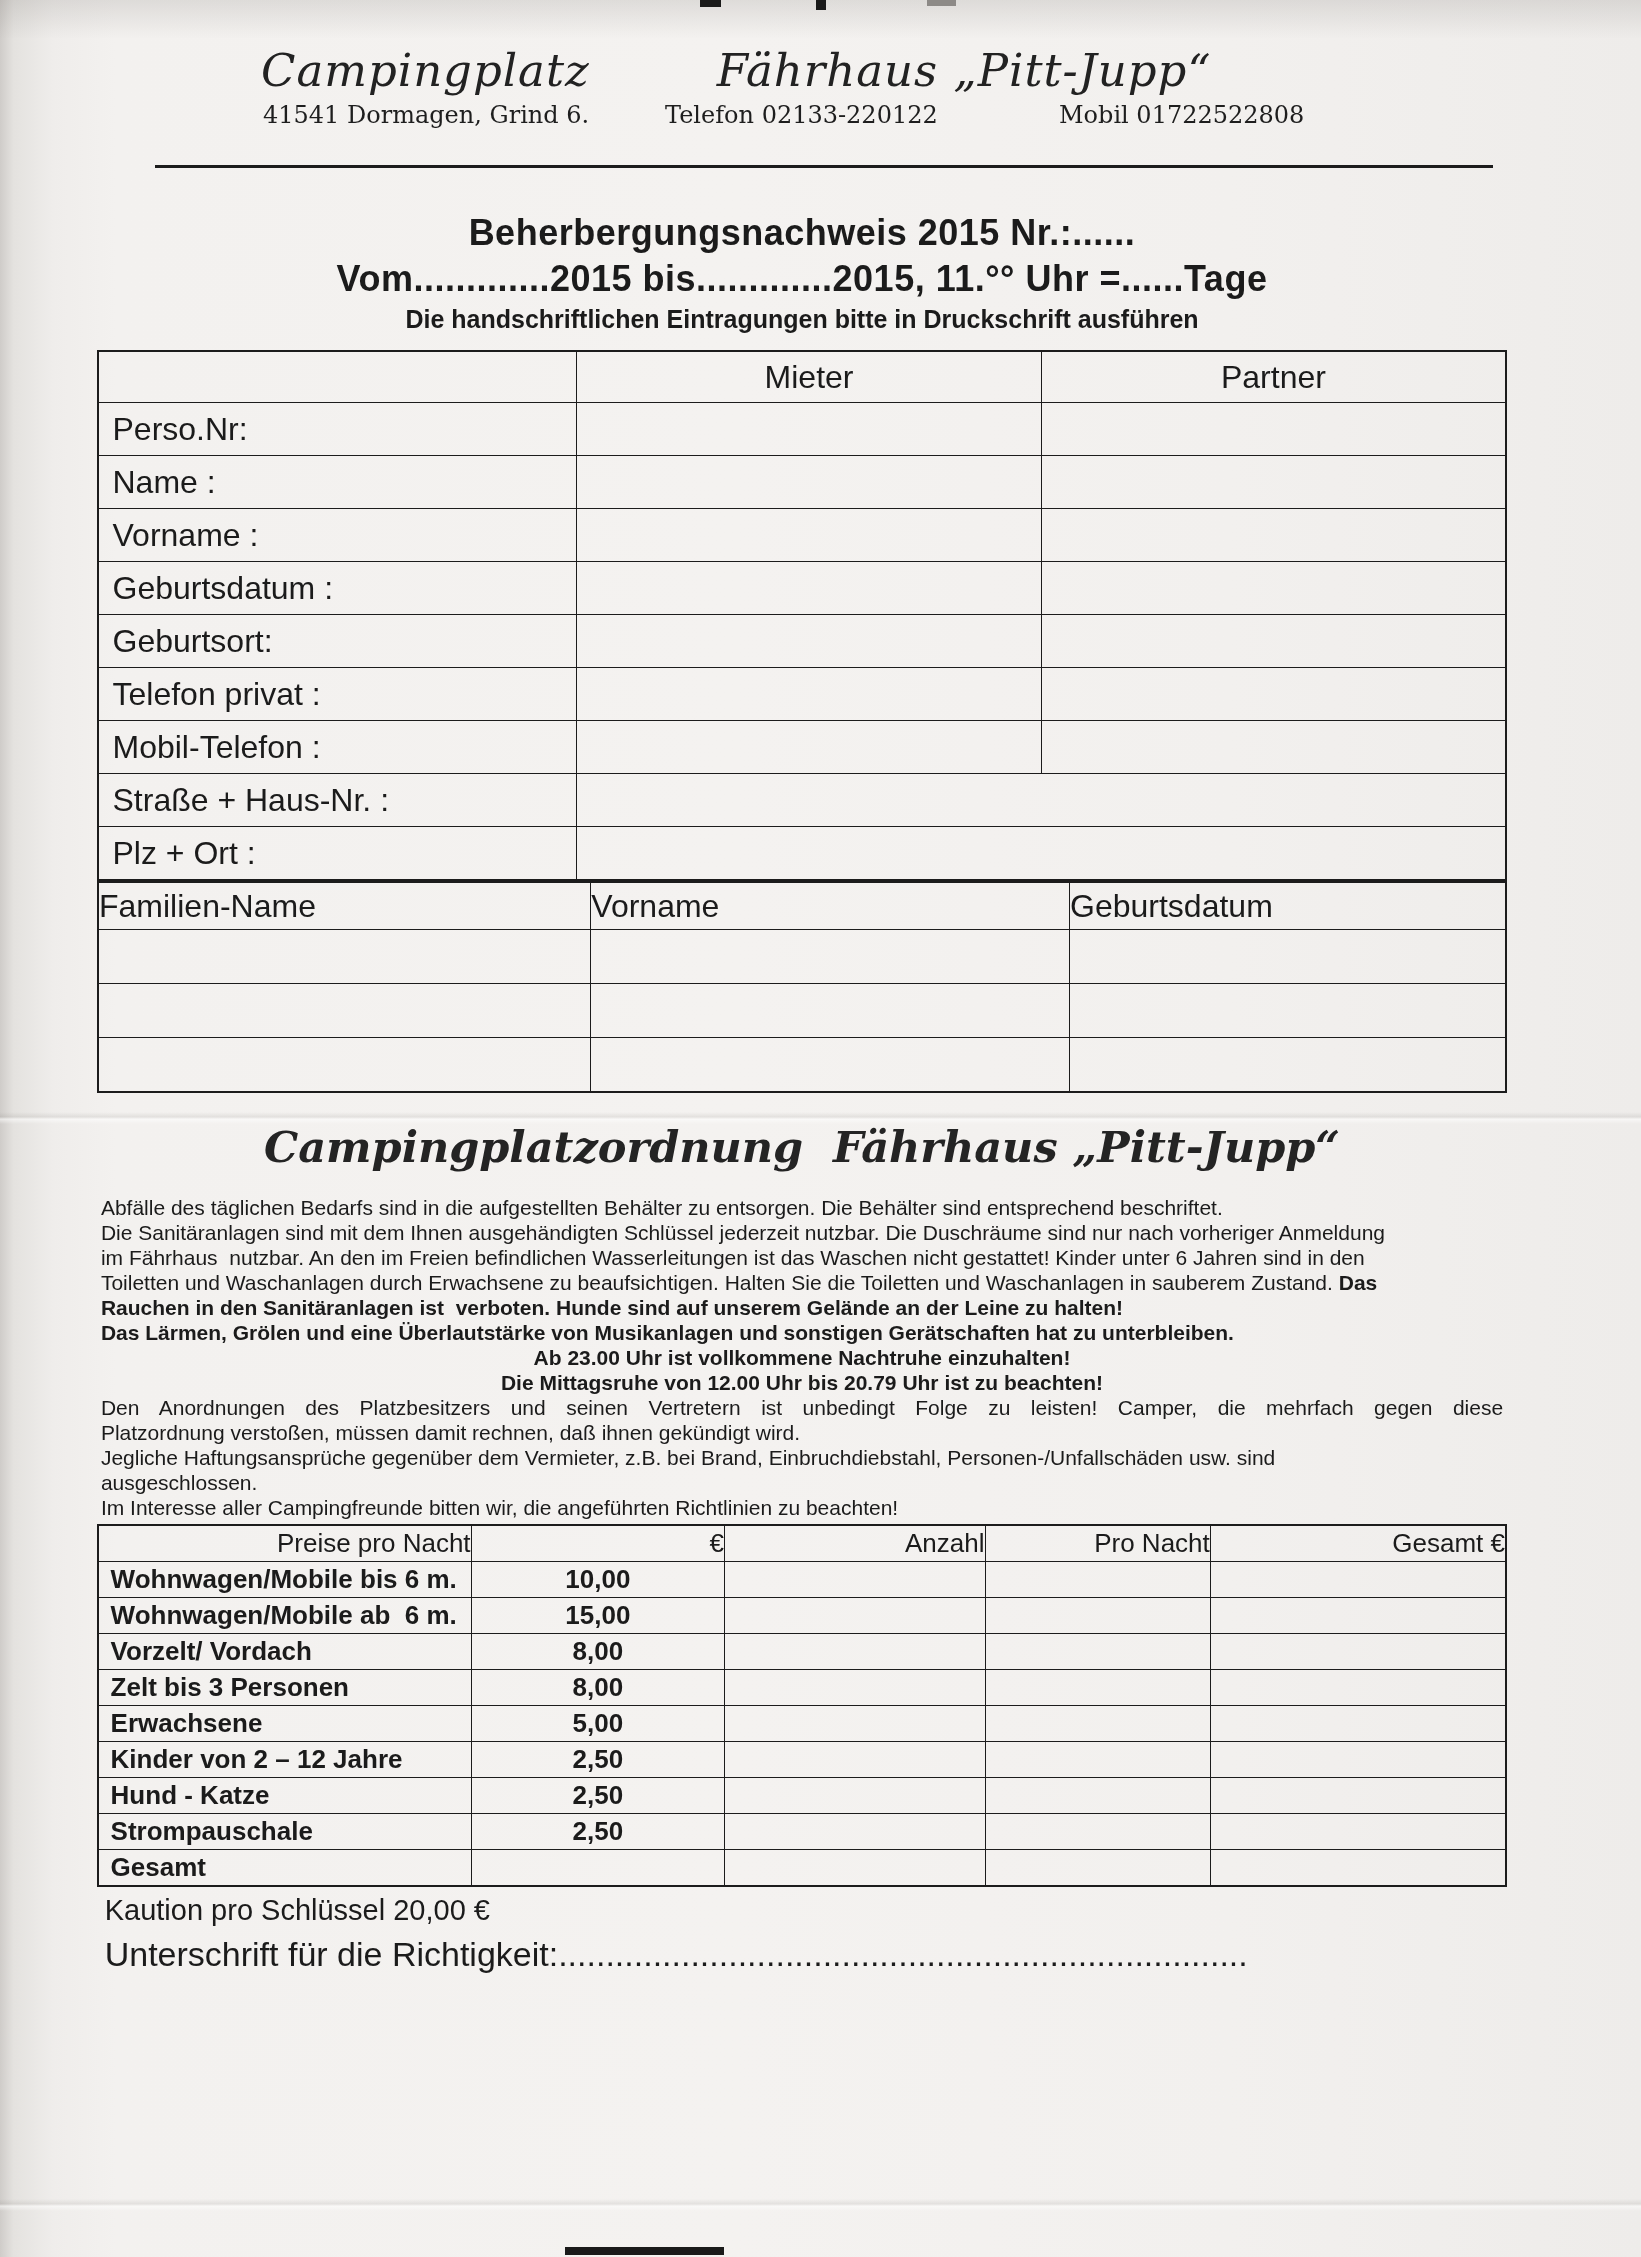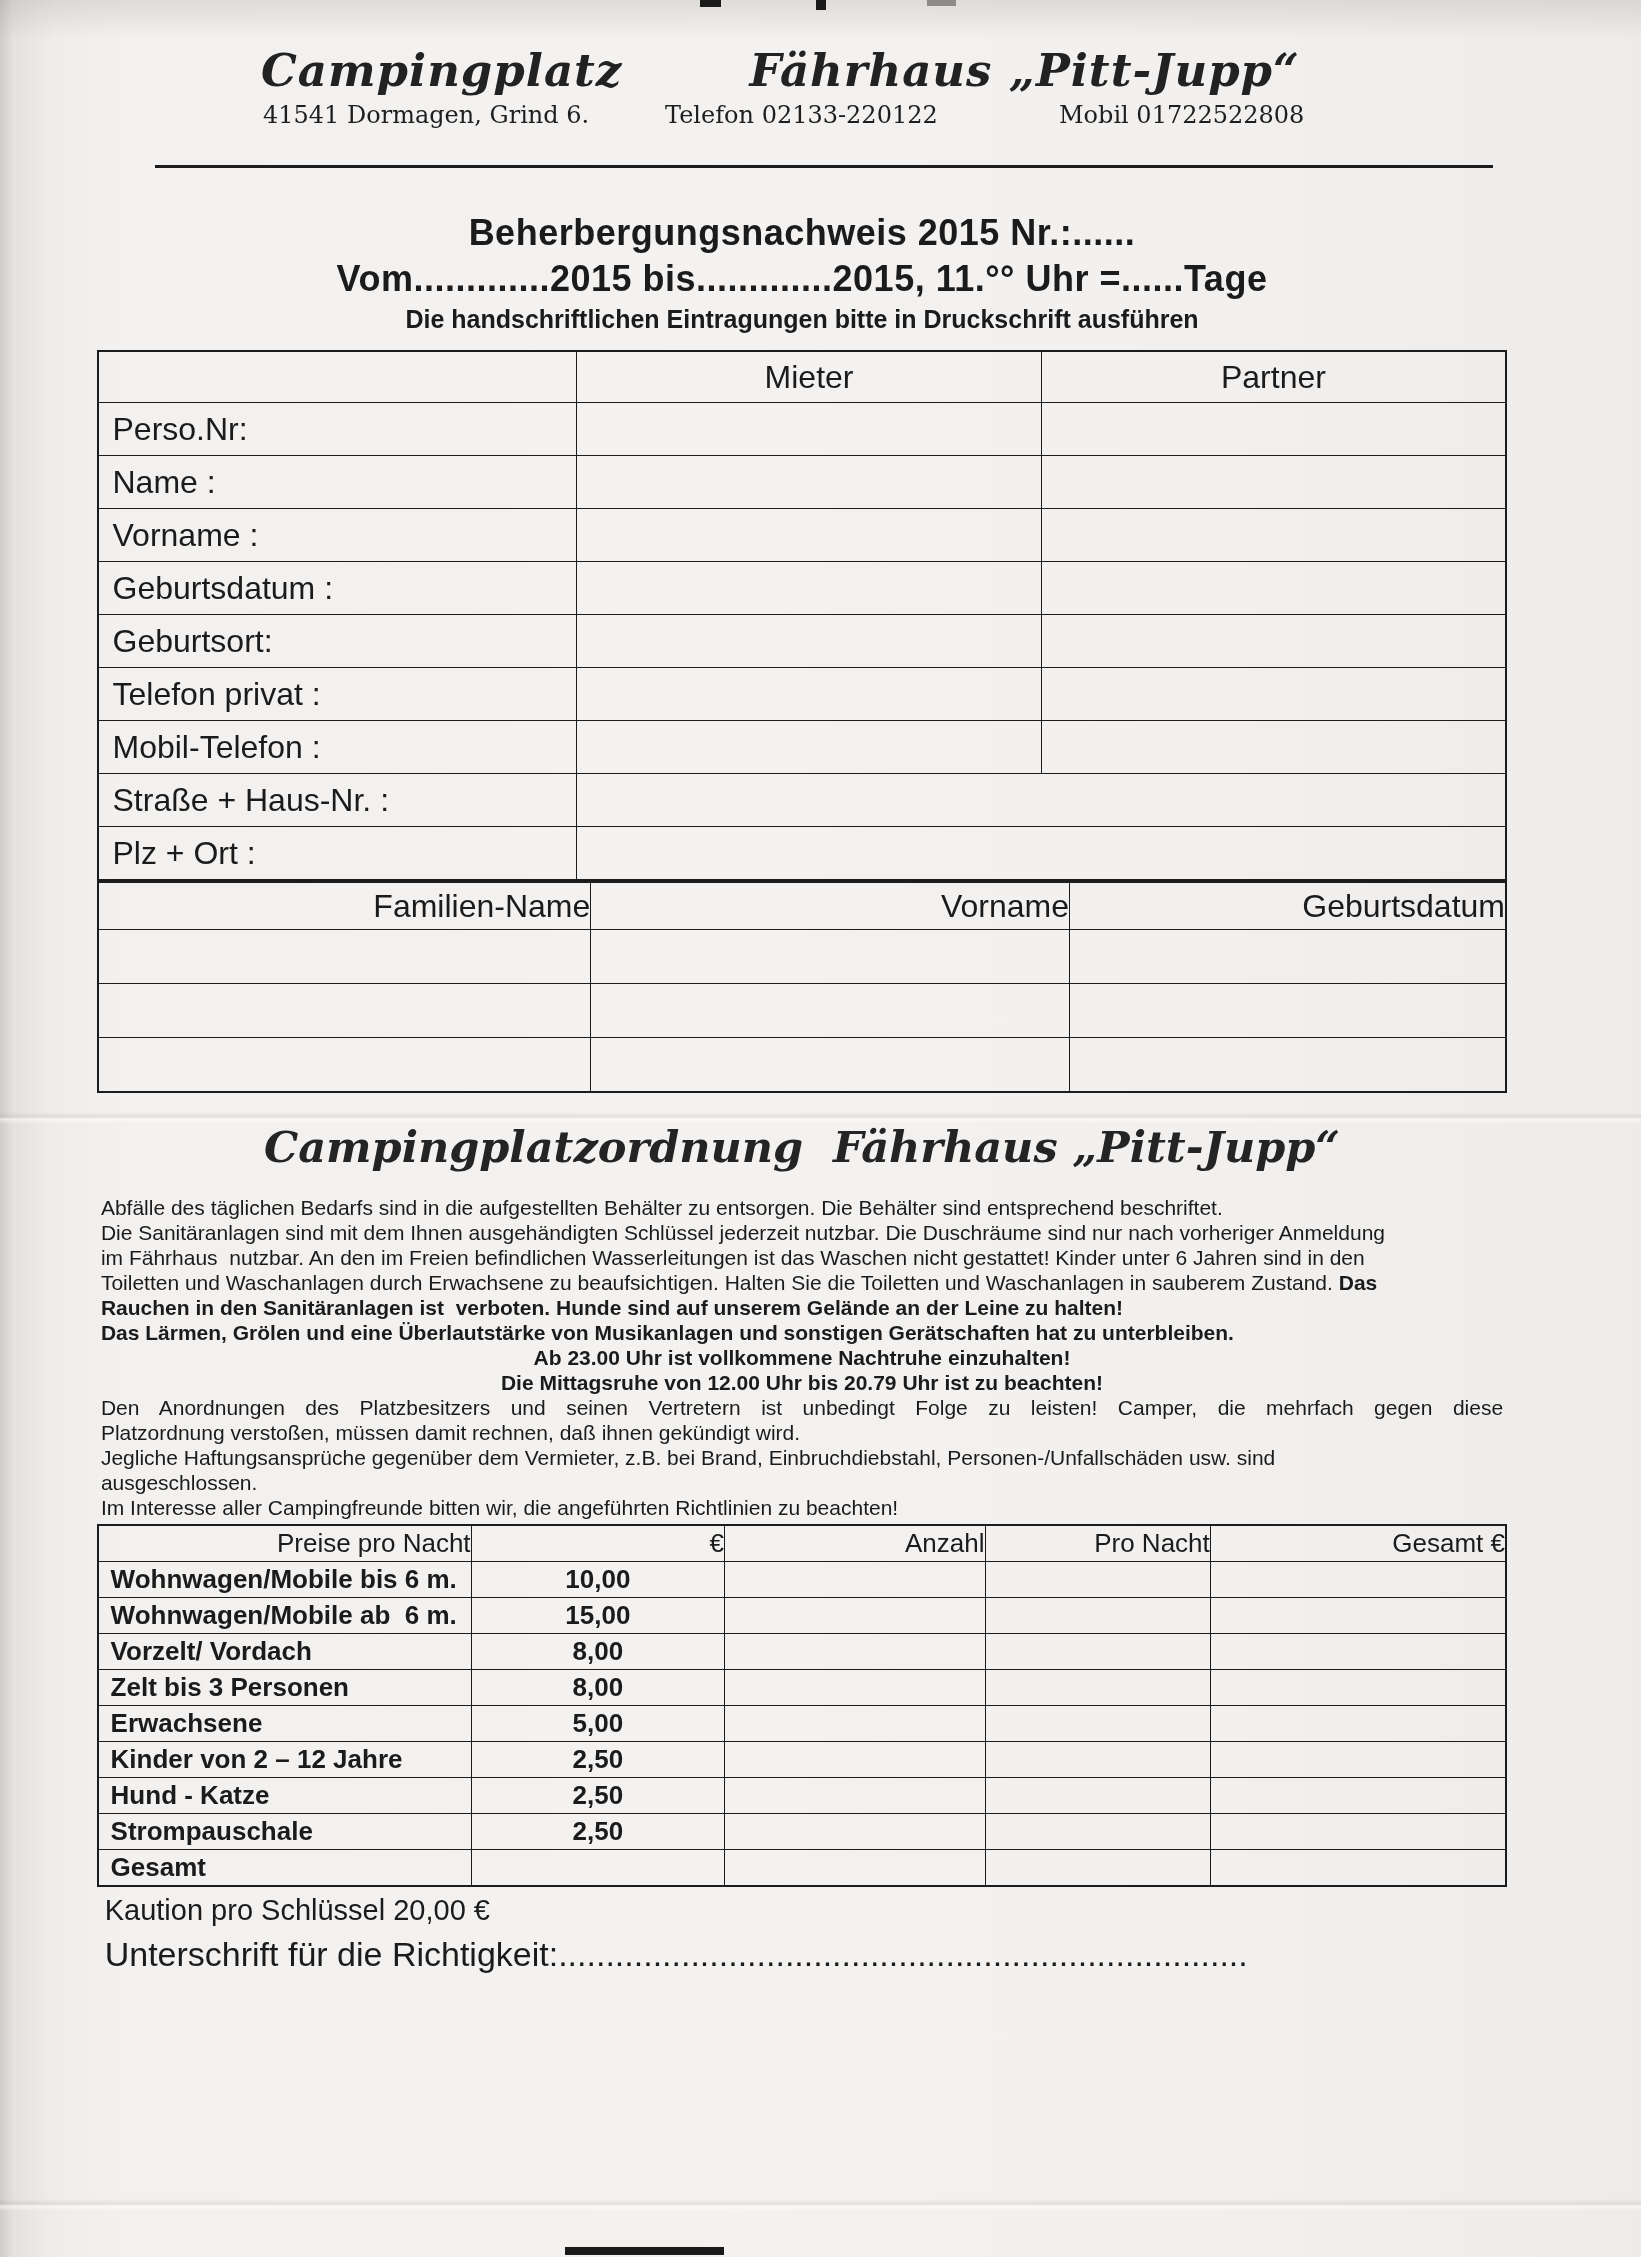--- a/index.html
+++ b/index.html
@@ -21,21 +21,21 @@
   .crease { position:absolute; left:0; right:0; height:11.6px;
     background: linear-gradient(180deg, rgba(0,0,0,0) 0%, rgba(80,75,70,.10) 40%, rgba(255,255,255,.55) 60%, rgba(0,0,0,0) 100%); }
   .crease.c1 { top: 1112px; }
   .crease.c2 { top: 2199px; }
   .artifact { position:absolute; background:#1a1a1a; }
 
   .content { position: absolute; left: 97px; top: 44px; width: 1410px; }
 
   
   .brand-row { display: flex; align-items: baseline; }
-  .brand { font-family: "DejaVu Serif", serif; font-style: italic; font-weight: bold;
+  .brand { font-family: "DejaVu Serif", serif; font-style: italic; font-weight: normal;
            font-size: 45px; letter-spacing: 1px; color: #222; }
   .brand-left { margin-left: 164px; }
   .brand-right { margin-left: 127px; }
   .addr-row { position: relative; height: 35px; margin-top: 3.9px;
               font-family: "DejaVu Serif", serif; font-size: 24px; color: #1e1e1e; }
   .addr-row span { position: absolute; top: 0; white-space: nowrap; }
   .addr-a { left: 166px; } .addr-b { left: 568px; } .addr-c { left: 962px; }
   .rule-line-div { margin: 29px 0 0 58px; width: 1338px; height: 2.9px; background: #1c1c1c; }
 
   
@@ -49,21 +49,21 @@
 
   
   .guest-table { margin-top: 15.4px; border: 2.9px solid #1c1c1c; }
   .guest-table th { height: 52px; font-weight: normal; font-size: 32px; text-align: center; }
   .guest-table td { height: 53px; font-size: 32px; padding-left: 13.5px; }
   .col-label { width: 34%; } .col-m { width: 33%; } .col-p { width: 33%; }
 
   
   .rel-heading { margin: 9.7px 0 7.7px 5.8px; font-size: 33px; }
   .rel-table { border: 2.9px solid #1c1c1c; }
-  .rel-table th { height: 48px; font-weight: normal; font-size: 32px; text-align: right; }
+  .rel-table th { height: 48px; font-weight: normal; font-size: 32px; text-align: left; }
   .rel-table td { height: 54px; }
   .rel-c1 { width: 35%; } .rel-c2 { width: 34%; } .rel-c3 { width: 31%; }
 
   
   .ordnung-heading { margin-top: 29px; text-align: center; white-space: pre-wrap;
     font-family: "DejaVu Serif", serif; font-style: italic; font-weight: bold;
     font-size: 43px; color: #242424; }
 
   
   .rules { margin-top: 23px; font-size: 21px; line-height: 25px; padding: 0 3.9px; }

